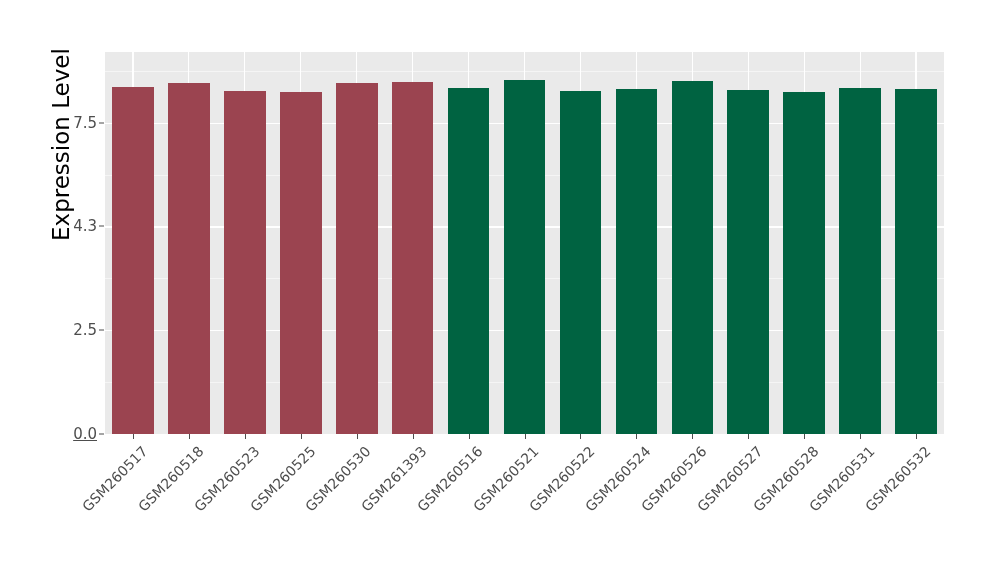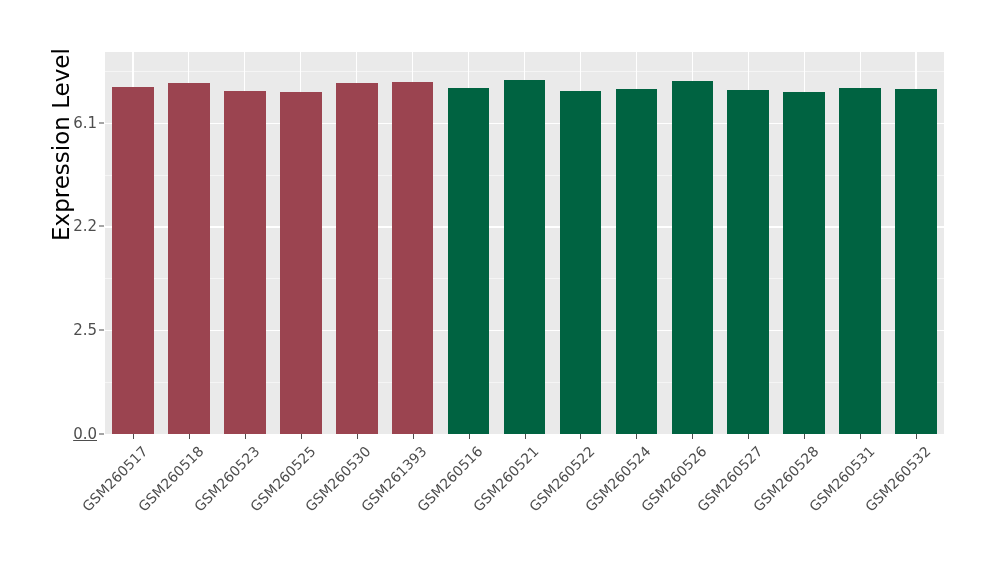--- a/index.html
+++ b/index.html
@@ -151,22 +151,22 @@
 
   <div id="y-axis-title">
     <div class="ytitle-inner">
       <span class="ytitle-text">Expression Level</span>
     </div>
   </div>
 
   <div id="y-tick-labels">
       <div class="y-tick-label" style="top: 434px; text-decoration: underline;">0.0</div>
       <div class="y-tick-label" style="top: 330.2px; text-align: right;">2.5</div>
-      <div class="y-tick-label" style="top: 226.4px;">2.2</div>
-      <div class="y-tick-label" style="top: 122.6px;">6.1</div>
+      <div class="y-tick-label" style="top: 226.4px;">4.3</div>
+      <div class="y-tick-label" style="top: 122.6px;">7.5</div>
     </div>
   <div id="y-tick-marks">
       <div class="y-tick-mark" style="top: 434px;"></div>
       <div class="y-tick-mark" style="top: 330.2px;"></div>
       <div class="y-tick-mark" style="top: 226.4px;"></div>
       <div class="y-tick-mark" style="top: 122.6px;"></div>
     </div>
 
   <div id="panel">
     <div id="gridlines">

